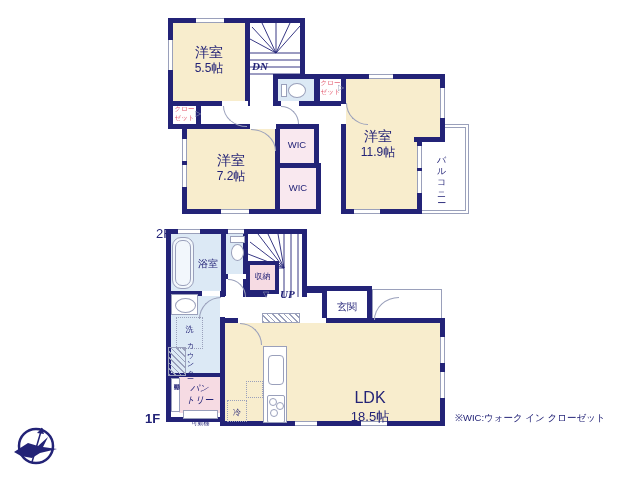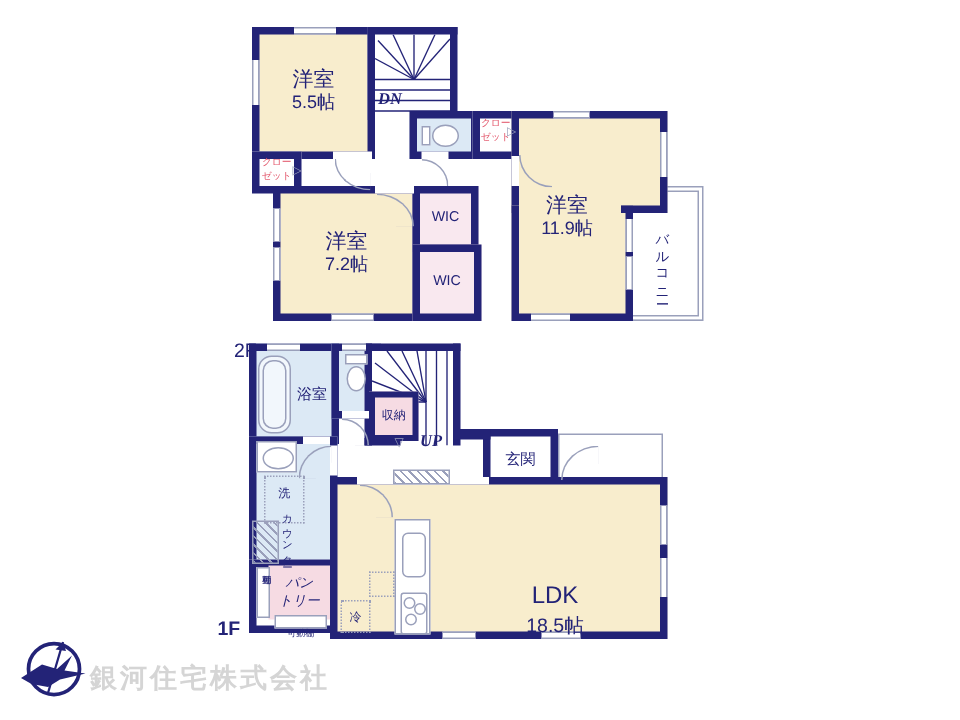--- a/index.html
+++ b/index.html
@@ -214,21 +214,21 @@
     <div class="lbl" style="left:248px;top:272px;width:29px;font-size:8px;">収納</div>
     <div class="lbl serif-i" style="left:280px;top:287px;font-size:11px;">UP</div>
     <div class="lbl" style="left:332px;top:300px;width:30px;font-size:10px;">玄関</div>
     <div class="lbl rlbl" style="left:325px;top:356px;width:90px;height:44px;margin-top:29px;">
       <span style="font-size:16px;">LDK</span>
       <span style="font-size:13px;">18.5帖</span>
     </div>
     <div class="lbl" style="left:145px;top:411px;font-size:13px;font-weight:bold;">1F</div>
   </div>
 
-  <div style="position:absolute;left:60px;top:440px;font-size:18px;letter-spacing:2px;color:var(--gray);font-weight:bold;z-index:5;">銀河住宅株式会社</div>
+  <div class="lbl" style="left:455px;top:412px;font-size:9.5px;text-align:left;white-space:nowrap;">※WIC:ウォーク イン クローゼット</div>
   <svg style="position:absolute;left:12px;top:418px;z-index:5;" width="48" height="56" viewBox="0 0 48 56">
     <circle cx="24" cy="28" r="17" fill="none" stroke="#232377" stroke-width="2.5"></circle>
     <line x1="20" y1="44" x2="30" y2="10" stroke="#232377" stroke-width="1.5"></line>
     <polygon points="30,10 25,15 32,16" fill="#232377"></polygon>
     <polygon points="2,34 16,25 26,28 36,19 31,29 45,31 28,35 20,40 9,38" fill="#232377"></polygon>
   </svg>
 
 </div>
 
 </body></html>

